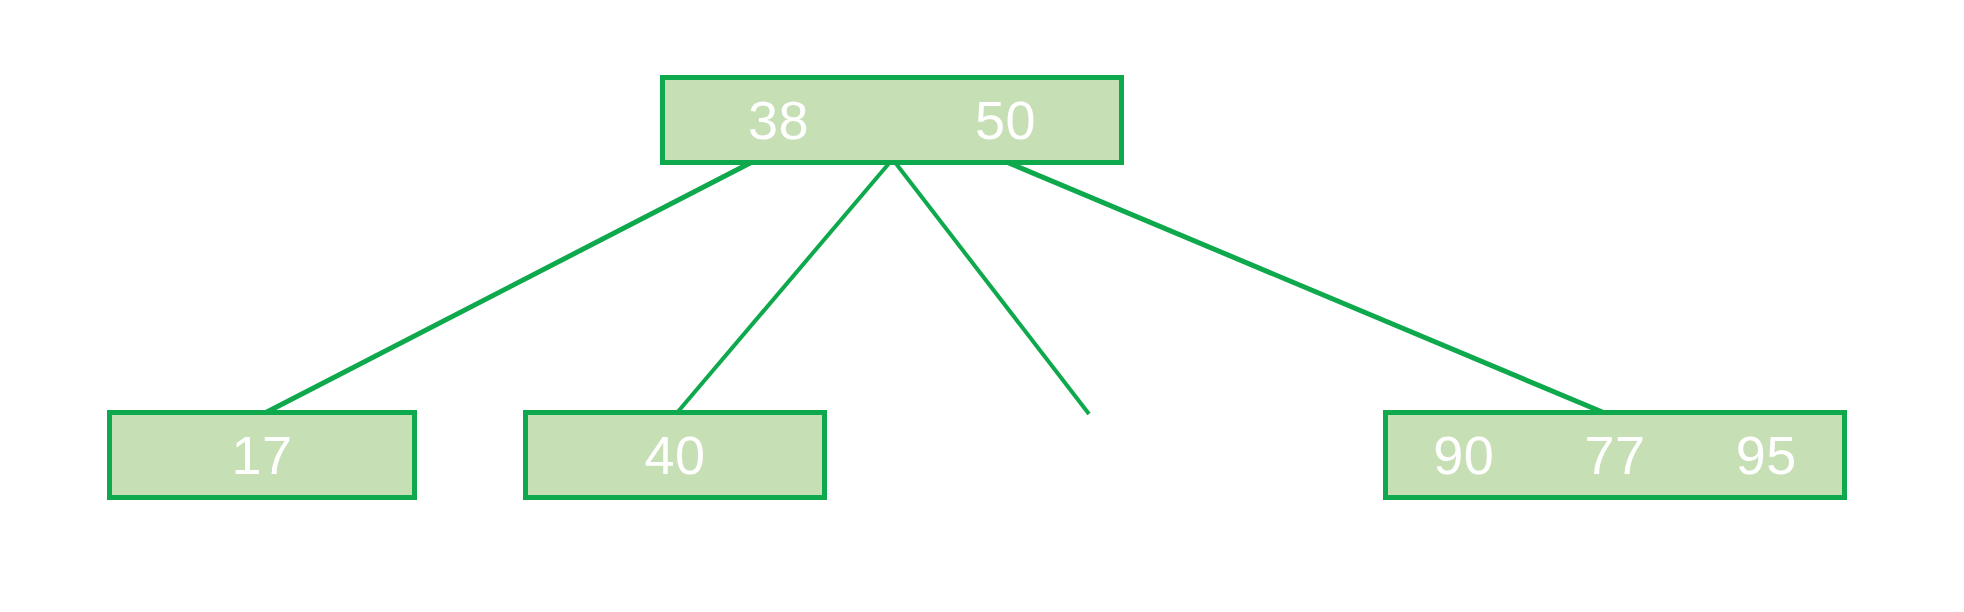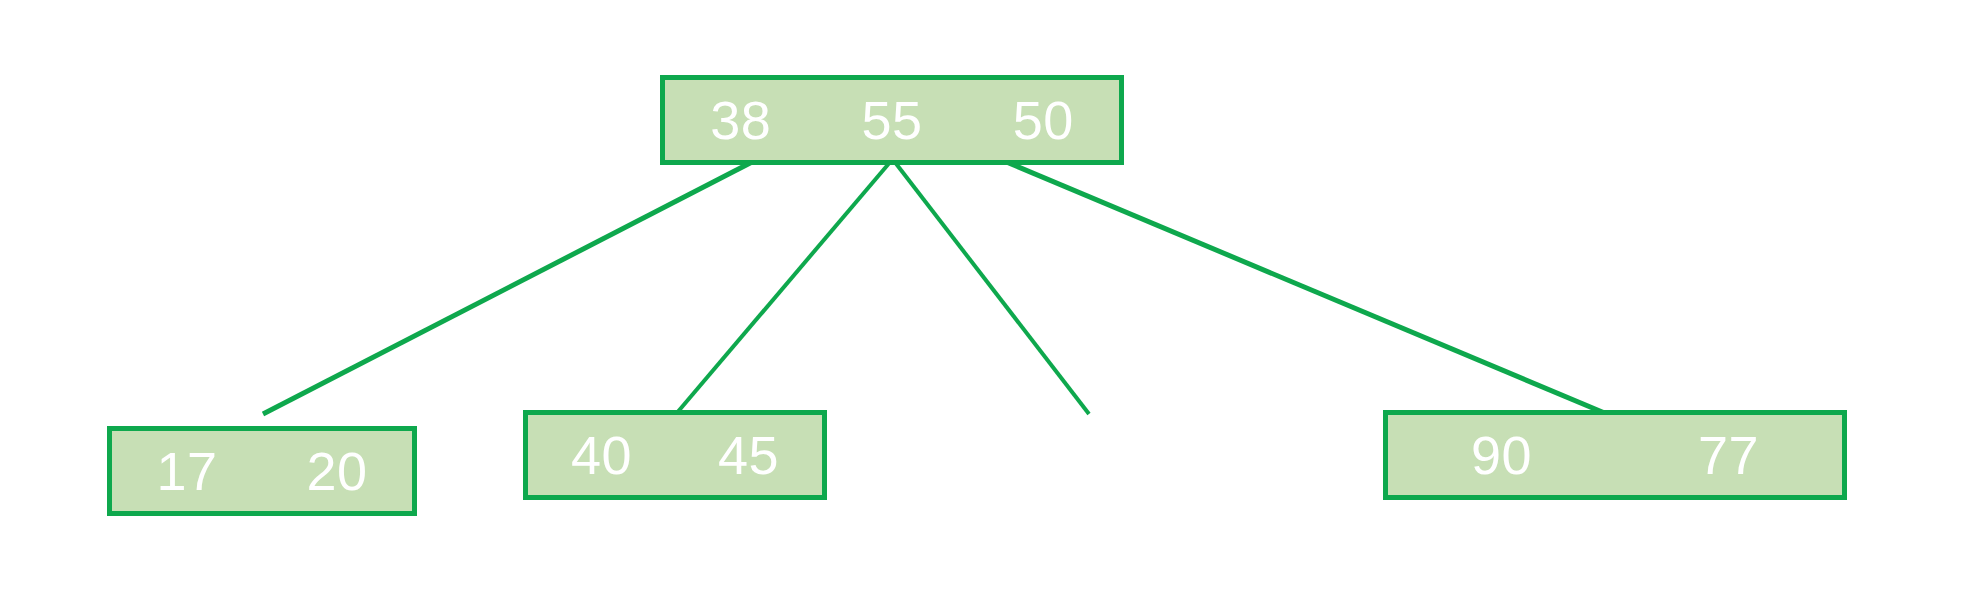--- a/index.html
+++ b/index.html
@@ -60,33 +60,31 @@
 
   <svg class="edges-layer" width="1964" height="612" viewBox="0 0 1964 612" xmlns="http://www.w3.org/2000/svg">
     <line x1="754" y1="161" x2="263" y2="414" stroke-width="5"></line>
     <line x1="891" y1="161" x2="676" y2="414" stroke-width="4"></line>
     <line x1="894" y1="161" x2="1089" y2="414" stroke-width="4"></line>
     <line x1="1004" y1="161" x2="1607" y2="414" stroke-width="5"></line>
   </svg>
 
   <div class="node" style="left:660px; top:75px; width:464px; height:90px;">
     <span class="key">38</span>
-    <span class="key">55</span>
     <span class="key">50</span>
   </div>
 
-  <div class="node" style="left:107px; top:426px; width:310px; height:90px;">
+  <div class="node" style="left:107px; top:410px; width:310px; height:90px;">
     <span class="key">17</span>
-    <span class="key">20</span>
   </div>
 
   <div class="node" style="left:523px; top:410px; width:304px; height:90px;align-items:center;">
     <span class="key">40</span>
-    <span class="key">45</span>
   </div>
 
 
   <div class="node" style="left:1383px; top:410px; width:464px; height:90px;">
     <span class="key">90</span>
     <span class="key">77</span>
+    <span class="key">95</span>
   </div>
 
 </div>
 
 </body></html>

